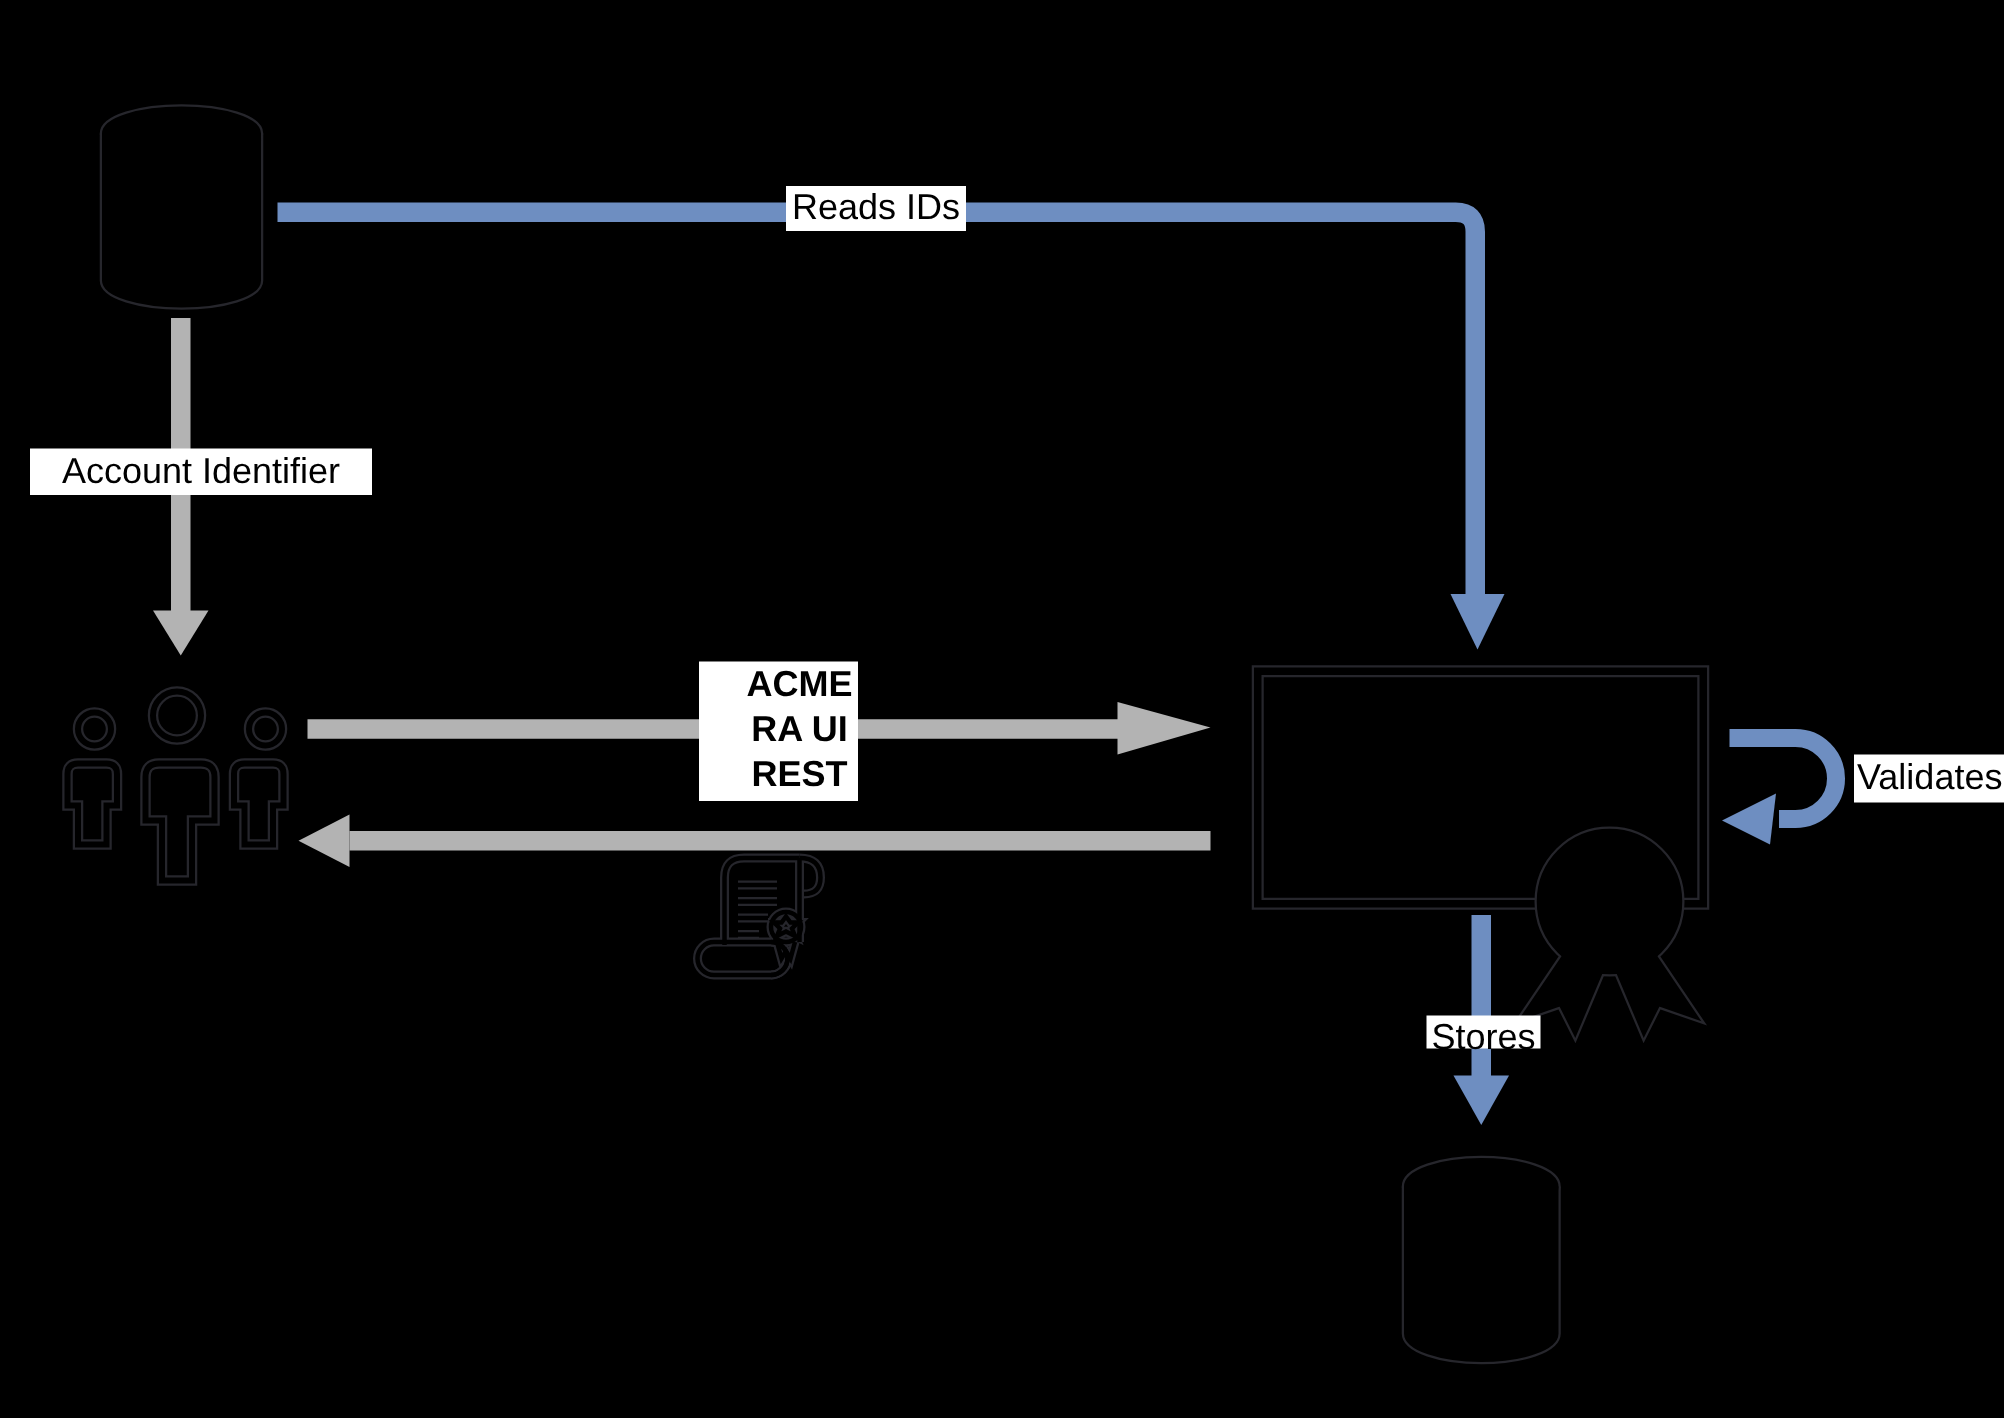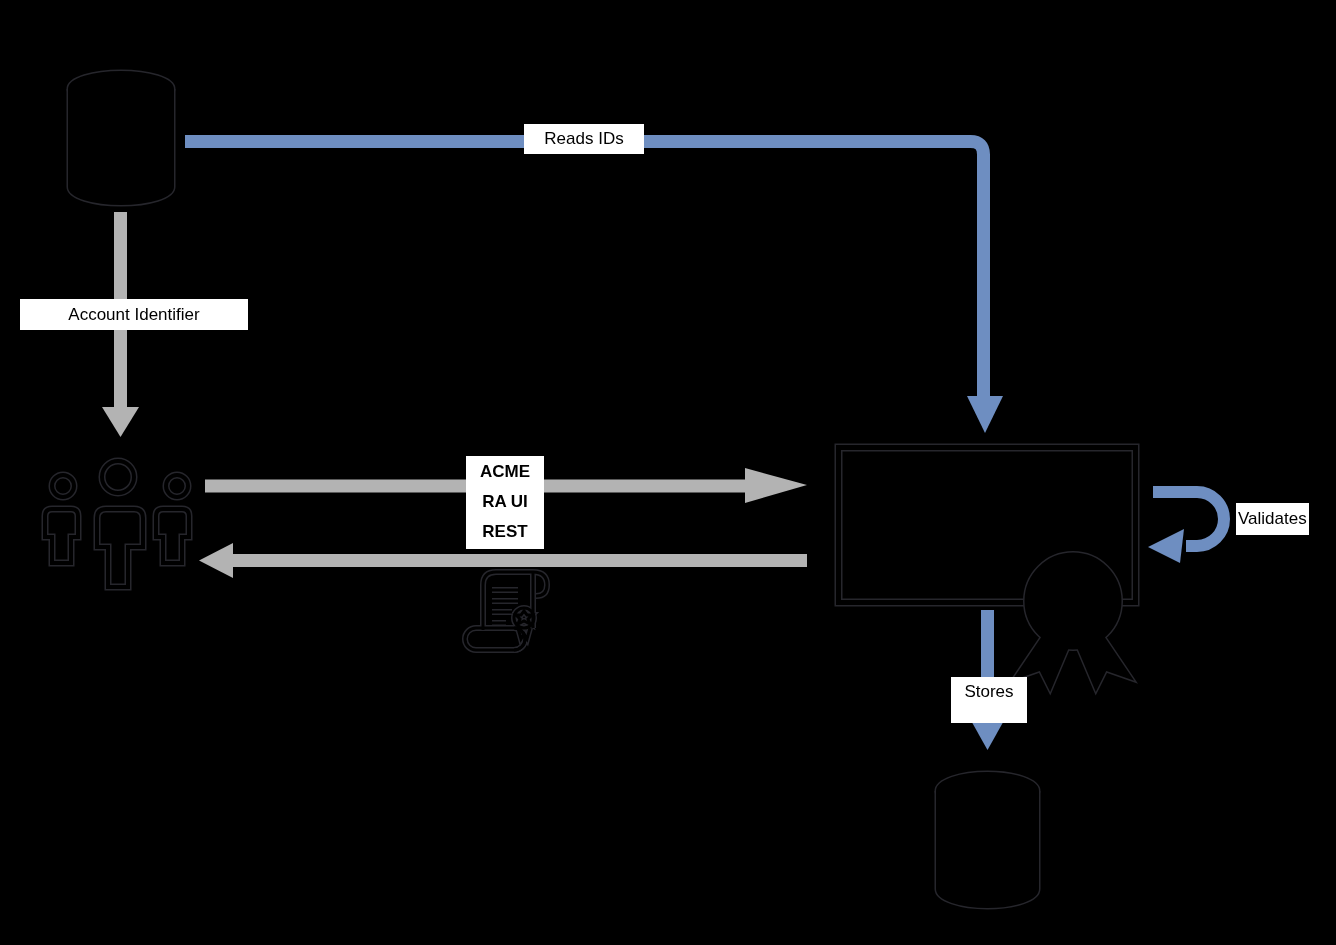--- a/index.html
+++ b/index.html
@@ -19,21 +19,21 @@
   .stage svg{position:absolute;left:0;top:0;}
   .halo{fill:none;stroke:var(--halo);}
   .ink{stroke:var(--ink);fill:none;}
   .ink-fill{stroke:var(--ink);fill:var(--ink);}
   .blue-line{stroke:var(--blue);fill:none;}
   .blue-fill{fill:var(--blue);stroke:none;}
   .gray-line{stroke:var(--gray);fill:none;}
   .gray-fill{fill:var(--gray);stroke:none;}
   .label{
     position:absolute;background:var(--labelbg);color:var(--labeltext);
-    font-size:17px;line-height:30px;text-align:center;white-space:nowrap;
+    font-size:24px;line-height:30px;text-align:center;white-space:nowrap;
   }
   .label-acme{font-weight:bold;line-height:30px;}
   .label-acme span{display:block;}
 </style>
 </head>
 <body>
 
 <div class="stage">
 
   <svg width="1336" height="945" viewBox="0 0 1336 945">
@@ -130,23 +130,23 @@
     <g>
       <use href="#db-bottom" class="halo" stroke-width="7"></use>
       <use href="#db-bottom" class="ink-fill" stroke-width="4"></use>
     </g>
   </svg>
 
   <div class="label" style="left:524px;top:124px;width:120px;height:30px;">Reads IDs</div>
 
   <div class="label" style="left:20px;top:299px;width:228px;height:31px;line-height:31px;">Account Identifier</div>
 
-  <div class="label label-acme" style="left:466px;top:456px;width:78px;height:92px;padding-top:1px;">
+  <div class="label label-acme" style="left:466px;top:441px;width:78px;height:92px;padding-top:1px;padding-left:28px;">
     <span>ACME</span>
     <span>RA UI</span>
     <span>REST</span>
   </div>
 
   <div class="label" style="left:1236px;top:503px;height:32px;line-height:32px;padding:0 2px;">Validates</div>
 
-  <div class="label" style="left:951px;top:677px;width:76px;height:46px;">Stores</div>
+  <div class="label" style="left:951px;top:677px;width:76px;height:22px;">Stores</div>
 
 </div>
 
 </body></html>

